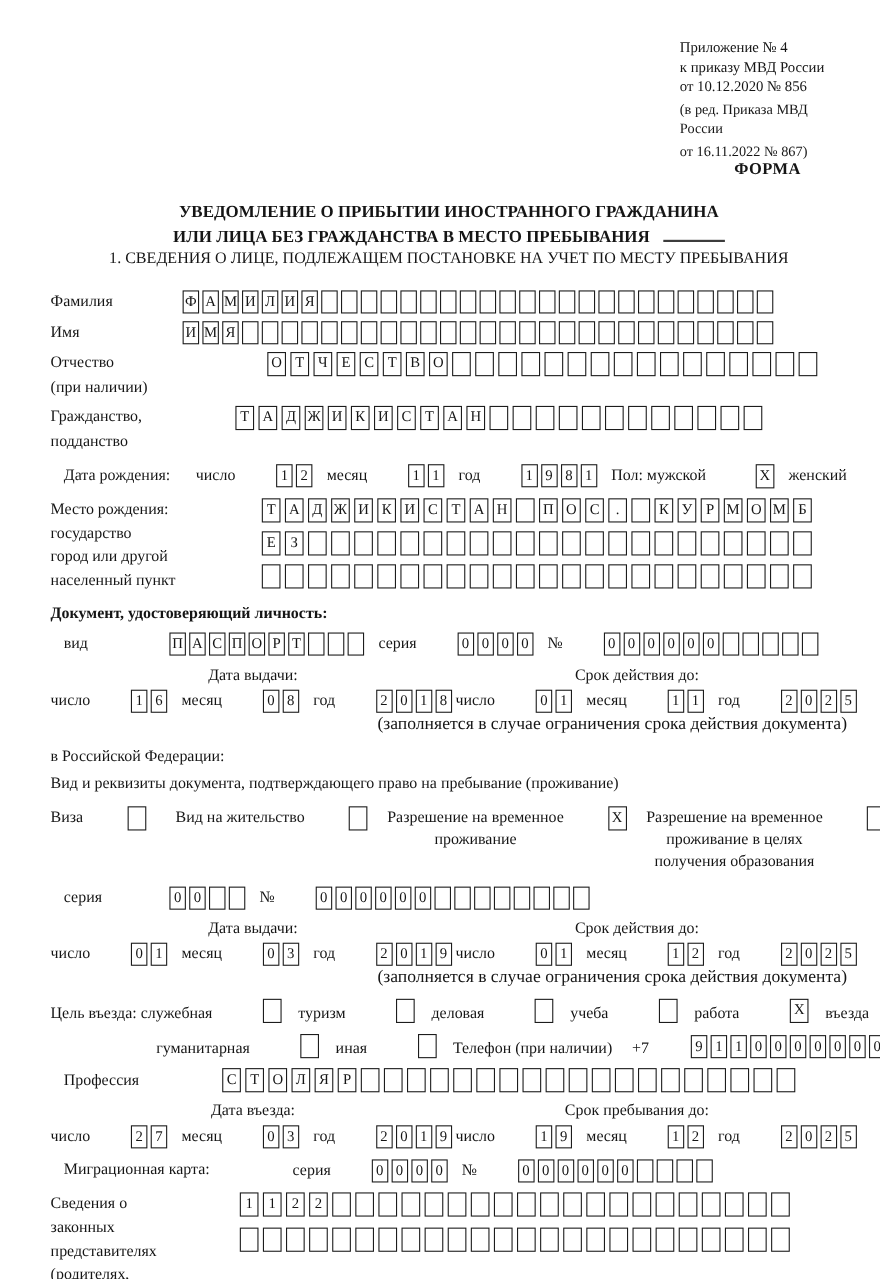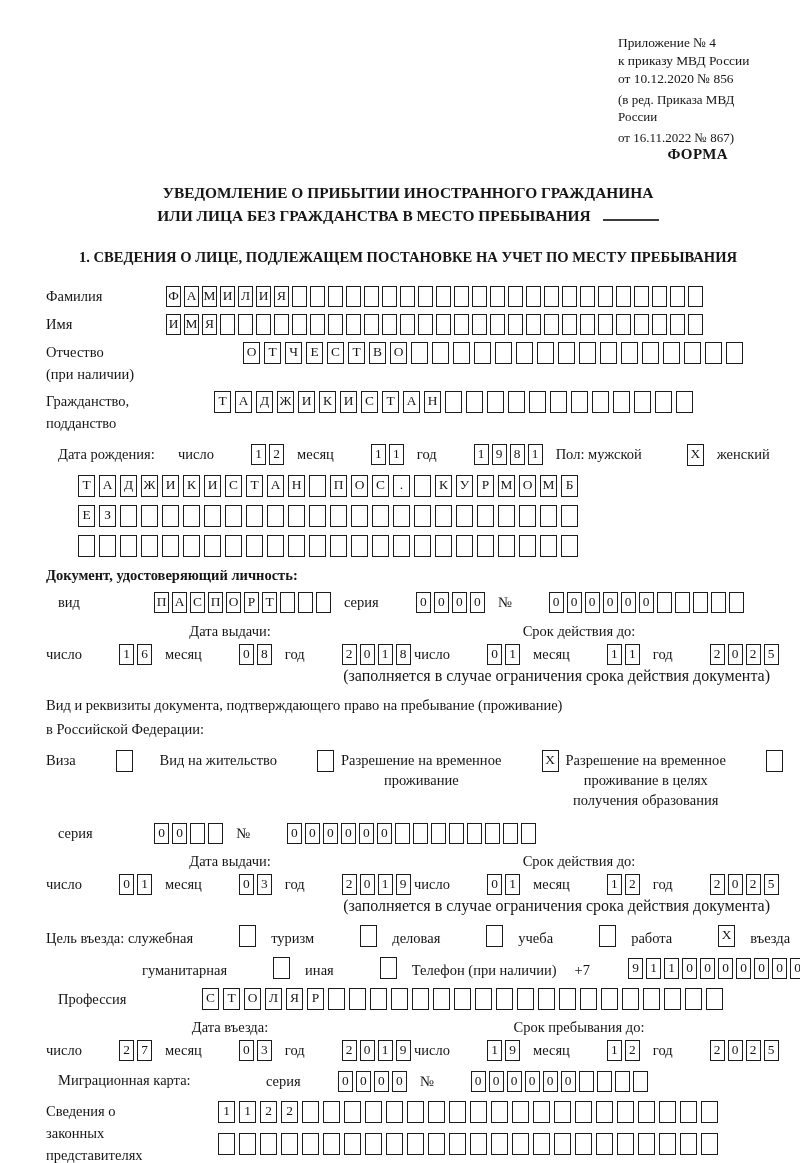--- a/index.html
+++ b/index.html
@@ -11,21 +11,21 @@
   }
   .page { padding:34px 30px 0 46px; }
 
   .hdr { margin-left:572px; font-size:13.4px; line-height:1.34; }
   .hdr .sub { margin-top:3px; font-size:13px; }
   .forma { text-align:right; padding-right:42px; font-weight:bold; font-size:15px; letter-spacing:.4px; }
 
   .title { text-align:center; font-weight:bold; font-size:15.4px; line-height:1.5; margin-top:18px; }
   .uline { display:inline-block; width:56px; height:13px; border-bottom:2.4px solid #3c3c3c; margin-left:12px; }
 
-  .section { text-align:center; font-weight:bold; font-size:14.6px; margin-top:22px; margin-bottom:20px; }
+  .section { text-align:center; font-weight:normal; font-size:14.6px; margin-bottom:20px; }
 
   .row { display:flex; align-items:flex-start; margin-bottom:6px; }
   .inlinerow { display:flex; align-items:center; margin:9px 12px; }
   .lab { line-height:1.5; white-space:pre-line; flex:none; }
   .il { margin:0 5px 0 10px; flex:none; }
   .ml0 { margin-left:0; }
 
   .lw88{width:88px;} .lw165{width:165px;} .lw136{width:136px;} .lw160{width:160px;}
   .lw140{width:140px;} .lw64{width:64px;} .lw112{width:112px;} .lw150{width:150px;} .lw110{width:110px;}
 
@@ -49,21 +49,21 @@
   .dgr { width:330px; }
   .dg .t { text-align:center; margin-bottom:4px; }
   .dg .dl { display:flex; align-items:center; }
   .note { font-size:16px; text-align:right; margin:2px 0 8px; }
 
   .para { line-height:1.7; margin-top:6px; }
 
   .cbrow { display:flex; align-items:flex-start; margin:8px 0 12px; }
   .cbl { flex:none; line-height:1.4; }
   .ctr { text-align:center; white-space:pre-line; }
-  .ml24 { margin-left:24px; } .ml16 { margin-left:4px; } .ml10 { margin-left:10px; }
+  .ml24 { margin-left:24px; } .ml16 { margin-left:15px; } .ml10 { margin-left:10px; }
 
   .goalrow { display:flex; align-items:flex-end; margin:10px 0 4px; }
   .goalrow .gl { margin:0 6px 0 12px; flex:none; }
   .goalrow .gl.first { margin-left:0; }
 
   .indent84 { margin-left:96px; }
 </style>
 </head>
 <body>
 
@@ -116,20 +116,24 @@
     <span class="cells"><span class="cell">1</span><span class="cell">1</span></span>
     <span class="il">год</span>
     <span class="cells"><span class="cell">1</span><span class="cell">9</span><span class="cell">8</span><span class="cell">1</span></span>
     <span class="il">Пол: мужской</span>
     <span class="cells cb"><span class="cell">X</span></span>
     <span class="il">женский</span>
     <span class="cells cb"><span class="cell"></span></span>
   </div>
 
   <div class="row">
+    <div class="lab lw160">Место рождения:
+государство
+город или другой
+населенный пункт</div>
     <div class="stack">
       <div class="cells lg"><span class="cell">Т</span><span class="cell">А</span><span class="cell">Д</span><span class="cell">Ж</span><span class="cell">И</span><span class="cell">К</span><span class="cell">И</span><span class="cell">С</span><span class="cell">Т</span><span class="cell">А</span><span class="cell">Н</span><span class="cell"></span><span class="cell">П</span><span class="cell">О</span><span class="cell">С</span><span class="cell">.</span><span class="cell"></span><span class="cell">К</span><span class="cell">У</span><span class="cell">Р</span><span class="cell">М</span><span class="cell">О</span><span class="cell">М</span><span class="cell">Б</span></div>
       <div class="cells lg"><span class="cell">Е</span><span class="cell">З</span><span class="cell"></span><span class="cell"></span><span class="cell"></span><span class="cell"></span><span class="cell"></span><span class="cell"></span><span class="cell"></span><span class="cell"></span><span class="cell"></span><span class="cell"></span><span class="cell"></span><span class="cell"></span><span class="cell"></span><span class="cell"></span><span class="cell"></span><span class="cell"></span><span class="cell"></span><span class="cell"></span><span class="cell"></span><span class="cell"></span><span class="cell"></span><span class="cell"></span></div>
       <div class="cells lg"><span class="cell"></span><span class="cell"></span><span class="cell"></span><span class="cell"></span><span class="cell"></span><span class="cell"></span><span class="cell"></span><span class="cell"></span><span class="cell"></span><span class="cell"></span><span class="cell"></span><span class="cell"></span><span class="cell"></span><span class="cell"></span><span class="cell"></span><span class="cell"></span><span class="cell"></span><span class="cell"></span><span class="cell"></span><span class="cell"></span><span class="cell"></span><span class="cell"></span><span class="cell"></span><span class="cell"></span></div>
     </div>
   </div>
 
   <div class="dochdr">Документ, удостоверяющий личность:</div>
 
   <div class="inlinerow" style="margin-top:2px">
@@ -161,22 +165,22 @@
         <span class="il">месяц</span>
         <span class="cells"><span class="cell">1</span><span class="cell">1</span></span>
         <span class="il">год</span>
         <span class="cells"><span class="cell">2</span><span class="cell">0</span><span class="cell">2</span><span class="cell">5</span></span>
       </div>
     </div>
   </div>
   <div class="note">(заполняется в случае ограничения срока действия документа)</div>
 
   <div class="para">
+    <div>в Российской Федерации:</div>
     <div>Вид и реквизиты документа, подтверждающего право на пребывание (проживание)</div>
-    <div>в Российской Федерации:</div>
   </div>
 
   <div class="cbrow">
     <span class="cbl">Виза</span>
     <span class="cells cb"><span class="cell"></span></span>
     <span class="cbl ml24">Вид на жительство</span>
     <span class="cells cb"><span class="cell"></span></span>
     <span class="cbl ml16 ctr">Разрешение на временное
 проживание</span>
     <span class="cells cb"><span class="cell">X</span></span>

